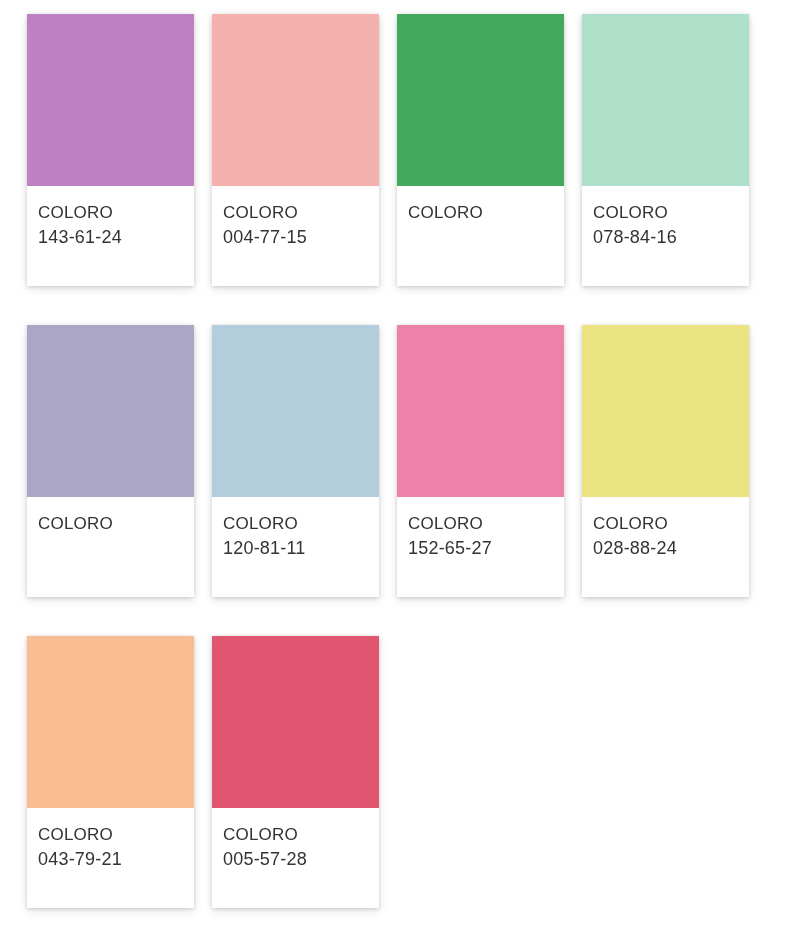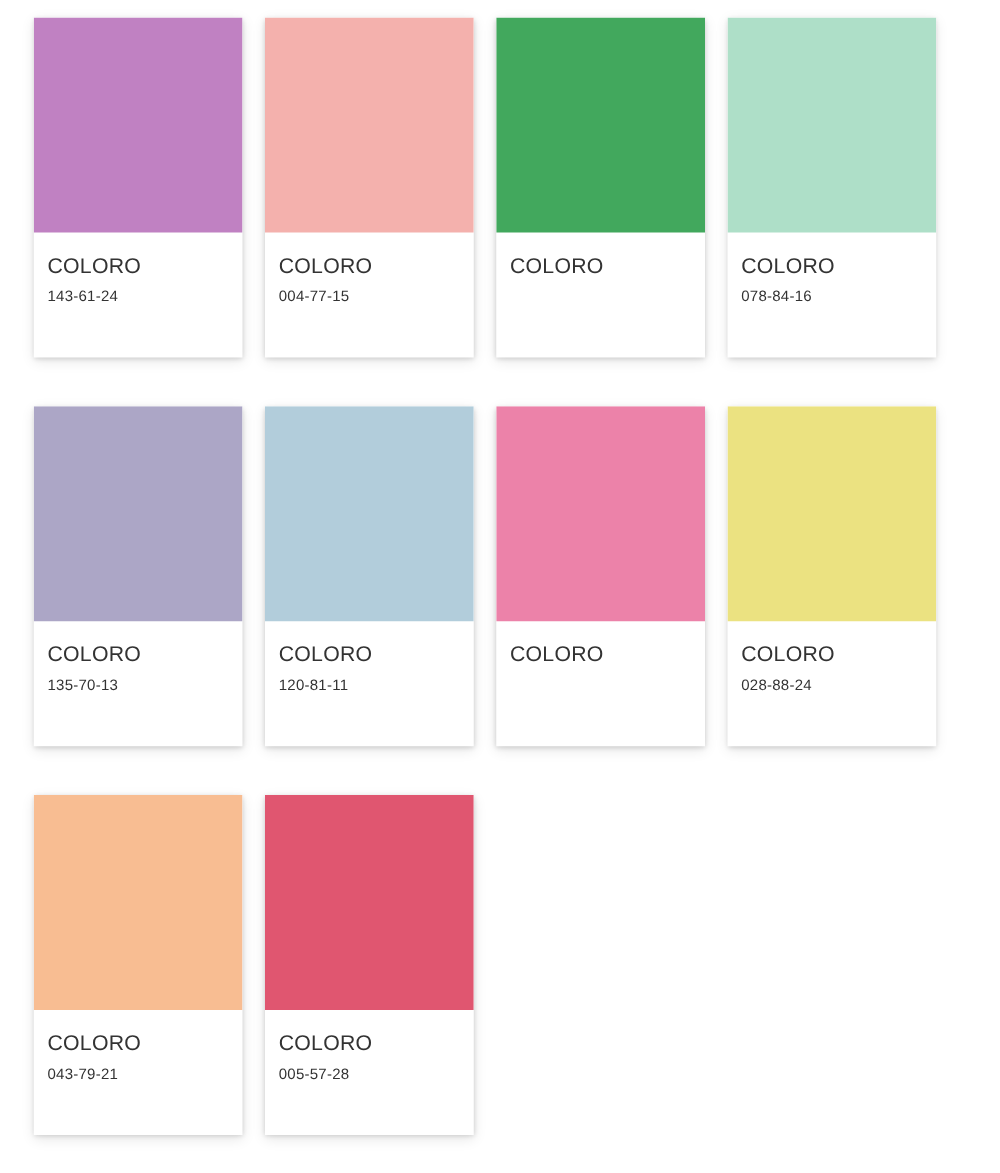--- a/index.html
+++ b/index.html
@@ -51,21 +51,21 @@
 
   .swatch-brand {
     font-size: 17px;
     line-height: 25px;
     color: #333333;
     letter-spacing: 0.2px;
     white-space: nowrap;
   }
 
   .swatch-code {
-    font-size: 12px;
+    font-size: 18px;
     line-height: 25px;
     color: #333333;
     letter-spacing: 0.2px;
     white-space: nowrap;
   }
 </style>
 </head>
 <body>
 
 <div id="palette-grid">
@@ -93,34 +93,34 @@
     <div class="swatch-color" style="background-color: rgb(174, 223, 200);"></div>
     <div class="swatch-label">
       <div class="swatch-brand">COLORO</div>
       <div class="swatch-code">078-84-16</div>
     </div>
   </div>
     <div class="swatch-card">
     <div class="swatch-color" style="background-color: rgb(172, 166, 198);"></div>
     <div class="swatch-label">
       <div class="swatch-brand">COLORO</div>
-      <div class="swatch-code">135-70-13</div>
     </div>
   </div>
     <div class="swatch-card">
     <div class="swatch-color" style="background-color: rgb(178, 205, 219);"></div>
     <div class="swatch-label">
       <div class="swatch-brand">COLORO</div>
       <div class="swatch-code">120-81-11</div>
     </div>
   </div>
     <div class="swatch-card">
     <div class="swatch-color" style="background-color: rgb(236, 130, 169);"></div>
     <div class="swatch-label">
       <div class="swatch-brand">COLORO</div>
+      <div class="swatch-code">152-65-27</div>
     </div>
   </div>
     <div class="swatch-card">
     <div class="swatch-color" style="background-color: rgb(235, 226, 129);"></div>
     <div class="swatch-label">
       <div class="swatch-brand">COLORO</div>
       <div class="swatch-code">028-88-24</div>
     </div>
   </div>
     <div class="swatch-card">

